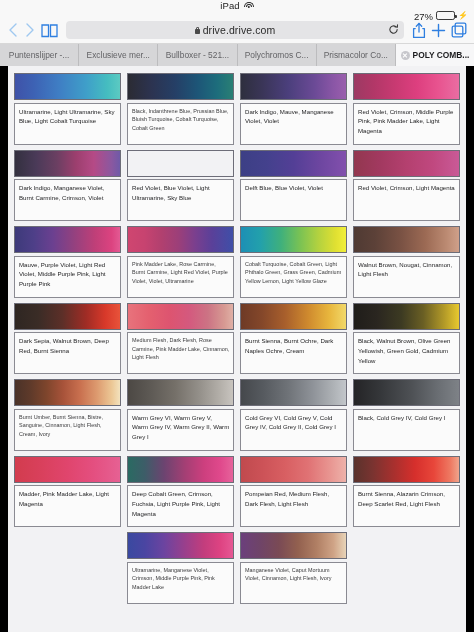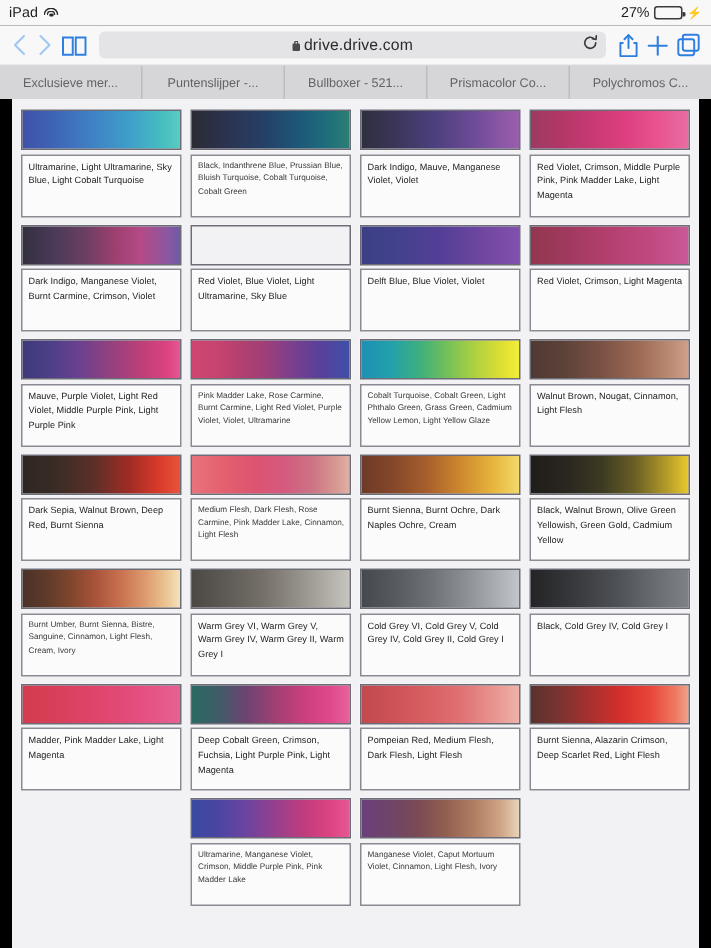--- a/index.html
+++ b/index.html
@@ -10,33 +10,34 @@
     font-family: "Liberation Sans", sans-serif;
   }
   #root { position: relative; width: 474px; height: 632px; background: #000; }
 
   
   .statusbar {
     height: 17px; background: #f8f8f8;
     display: flex; align-items: center;
     padding: 0 6px; font-size: 9px; color: #1c1c1c;
     position: relative;
+    flex-direction: column;
   }
   .sb-left { display: flex; align-items: center; gap: 4px; }
   .sb-device { font-size: 9.5px; letter-spacing: .1px; }
   .wifi-icon { display: inline-block; width: 10px; height: 8px; position: relative; }
   .wifi-icon span { position: absolute; left: 50%; transform: translateX(-50%); border: 1.1px solid #2a2a2a; border-bottom: none; border-radius: 50% 50% 0 0 / 100% 100% 0 0; }
   .wifi-icon .w1 { width: 10px; height: 5px; top: 0; }
   .wifi-icon .w2 { width: 6px; height: 3.2px; top: 2.3px; }
   .wifi-icon .w3 { width: 2.4px; height: 2.4px; top: 4.6px; background: #2a2a2a; border-radius: 50%; border: none; }
   .sb-time {
     position: absolute; left: 0; right: 0; text-align: center;
     font-size: 10px; color: #1c1c1c; letter-spacing: .2px;
   }
-  .sb-right { margin-left: auto; display: flex; align-items: center; gap: 3px; }
+  .sb-right { margin-left: auto; display: flex; align-items: flex-start; gap: 3px; }
   .sb-batt-pct { font-size: 9.5px; }
   .batt {
     width: 19px; height: 9px; border: 1px solid #3a3a3a; border-radius: 2.2px;
     position: relative; padding: 1px;
   }
   .batt::after {
     content: ""; position: absolute; right: -3px; top: 2.6px;
     width: 1.6px; height: 3.6px; background: #3a3a3a; border-radius: 0 1px 1px 0;
   }
   .batt-fill { height: 100%; background: #4cd964; border-radius: 1px; }
@@ -179,33 +180,37 @@
     <span class="tb-icon active">
       <svg width="16" height="16" viewBox="0 0 16 16">
         <rect x="4.2" y="1.2" width="10.6" height="10.6" rx="1.4" fill="none" stroke="currentColor" stroke-width="1.3"></rect>
         <rect x="1.2" y="4.2" width="10.6" height="10.6" rx="1.4" fill="none" stroke="currentColor" stroke-width="1.3"></rect>
       </svg>
     </span>
   </div>
 
   <div class="tabbar" id="tabbar">
       <div class="tab">
+        <span class="tab-label">Puntenslijper -...</span>
+      </div>
+      <div class="tab">
         <span class="tab-label">Exclusieve mer...</span>
       </div>
       <div class="tab">
-        <span class="tab-label">Puntenslijper -...</span>
-      </div>
-      <div class="tab">
         <span class="tab-label">Bullboxer - 521...</span>
       </div>
       <div class="tab">
+        <span class="tab-label">Polychromos C...</span>
+      </div>
+      <div class="tab">
         <span class="tab-label">Prismacolor Co...</span>
       </div>
-      <div class="tab">
-        <span class="tab-label">Polychromos C...</span>
+      <div class="tab active">
+        <span class="tab-close">✕</span>
+        <span class="tab-label">POLY COMB...</span>
       </div>
     </div>
 
   <div class="page">
     <div class="sheet">
       <div class="grid" id="grid">
           <div class="cell">
             <div class="swatch" style="background-image: linear-gradient(90deg, rgb(63, 82, 168) 0%, rgb(61, 98, 180) 18%, rgb(63, 126, 196) 42%, rgb(63, 159, 201) 68%, rgb(69, 189, 192) 88%, rgb(92, 202, 194) 100%);"></div>
             <div class="caption">Ultramarine, Light Ultramarine, Sky Blue, Light Cobalt Turquoise</div>
           </div>

